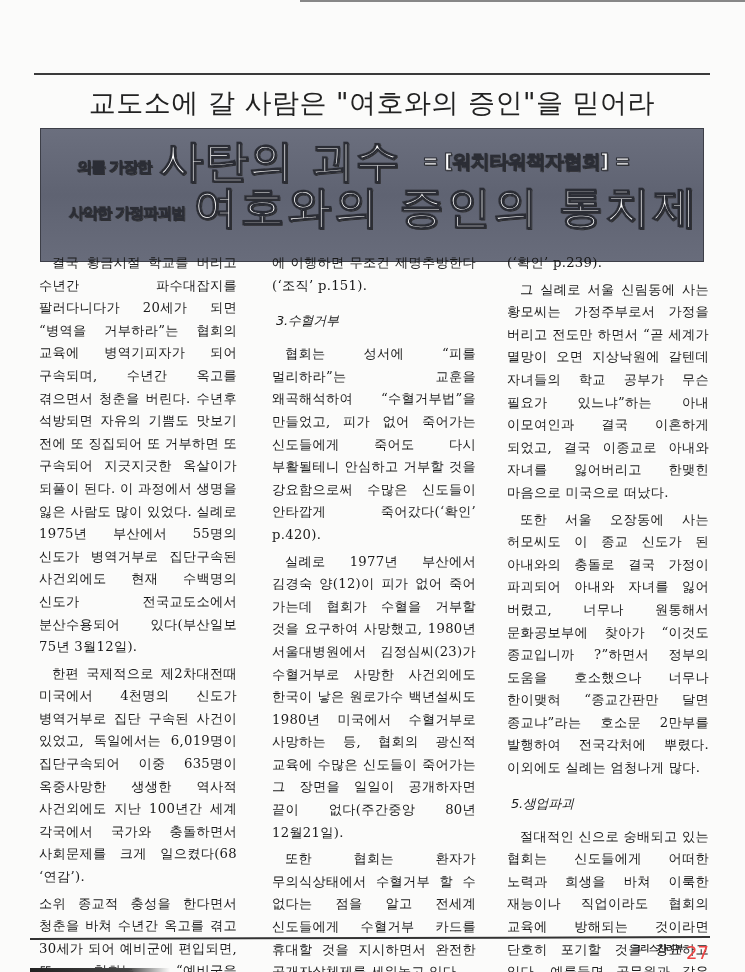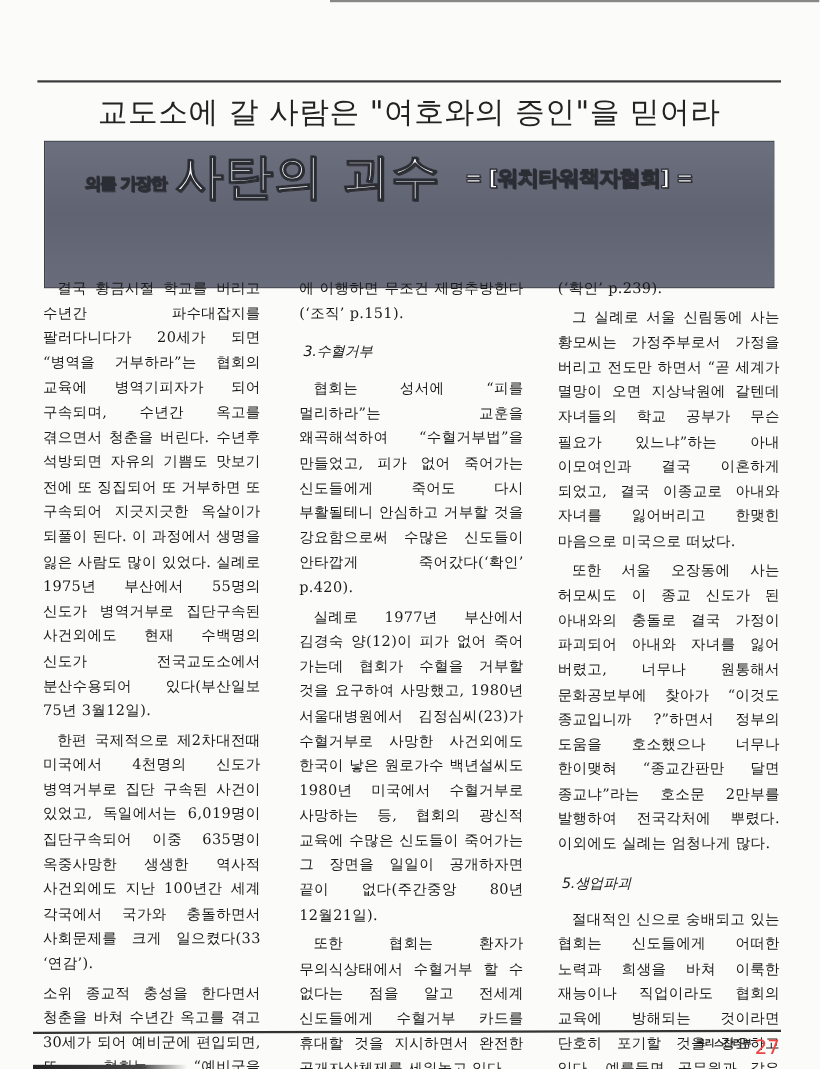--- a/index.html
+++ b/index.html
@@ -87,25 +87,29 @@
 <div class="head-rule"></div>
 
 <div class="kicker">교도소에 갈 사람은 "여호와의 증인"을 믿어라</div>
 
 <div class="banner">
   <div class="banner-row r1">
     <span class="outline b-small">의를 가장한</span>
     <span class="outline b-big">사탄의 괴수</span>
     <span class="outline b-mid">= [워치타워책자협회] =</span>
   </div>
+  <div class="banner-row r2">
+    <span class="outline b-small">사악한 가정파괴범</span>
+    <span class="outline b-big2">여호와의 증인의 통치제</span>
+  </div>
 </div>
 
 <div class="col col1">
   <p class="ind">결국 황금시절 학교를 버리고 수년간 파수대잡지를 팔러다니다가 20세가 되면 “병역을 거부하라”는 협회의 교육에 병역기피자가 되어 구속되며, 수년간 옥고를 겪으면서 청춘을 버린다. 수년후 석방되면 자유의 기쁨도 맛보기 전에 또 징집되어 또 거부하면 또 구속되어 지긋지긋한 옥살이가 되풀이 된다. 이 과정에서 생명을 잃은 사람도 많이 있었다. 실례로 1975년 부산에서 55명의 신도가 병역거부로 집단구속된 사건외에도 현재 수백명의 신도가 전국교도소에서 분산수용되어 있다(부산일보 75년 3월12일).</p>
-  <p class="ind">한편 국제적으로 제2차대전때 미국에서 4천명의 신도가 병역거부로 집단 구속된 사건이 있었고, 독일에서는 6,019명이 집단구속되어 이중 635명이 옥중사망한 생생한 역사적 사건외에도 지난 100년간 세계 각국에서 국가와 충돌하면서 사회문제를 크게 일으켰다(33 ‘연감’).</p>
+  <p class="ind">한편 국제적으로 제2차대전때 미국에서 4천명의 신도가 병역거부로 집단 구속된 사건이 있었고, 독일에서는 6,019명이 집단구속되어 이중 635명이 옥중사망한 생생한 역사적 사건외에도 지난 100년간 세계 각국에서 국가와 충돌하면서 사회문제를 크게 일으켰다(68 ‘연감’).</p>
   <p>소위 종교적 충성을 한다면서 청춘을 바쳐 수년간 옥고를 겪고 30세가 되어 예비군에 편입되면, 또 협회는 “예비군을 거부하라”는 강요에  또 구속되는 신도가 있고, 결혼한 사람은 처와 자녀를 데리고 예비군 기피자로 도피하면서 불안하게 살고있는 실정이다.</p>
 
 </div>
 
 <div class="col col2">
   <p>에 이행하면 무조건 제명추방한다(‘조직’ p.151).</p>
   <h3>3.수혈거부</h3>
   <p class="ind">협회는 성서에 “피를 멀리하라”는 교훈을 왜곡해석하여 “수혈거부법”을 만들었고, 피가 없어 죽어가는 신도들에게 죽어도 다시 부활될테니 안심하고 거부할 것을 강요함으로써 수많은 신도들이 안타깝게 죽어갔다(‘확인’ p.420).</p>
   <p class="ind">실례로 1977년 부산에서 김경숙 양(12)이 피가 없어 죽어 가는데 협회가 수혈을 거부할 것을 요구하여 사망했고, 1980년 서울대병원에서 김정심씨(23)가 수혈거부로 사망한 사건외에도 한국이 낳은 원로가수 백년설씨도 1980년 미국에서 수혈거부로 사망하는 등, 협회의 광신적 교육에 수많은 신도들이 죽어가는 그 장면을 일일이 공개하자면 끝이 없다(주간중앙 80년 12월21일).</p>
   <p class="ind">또한 협회는 환자가 무의식상태에서 수혈거부 할 수 없다는 점을 알고 전세계 신도들에게 수혈거부 카드를 휴대할 것을 지시하면서 완전한 공개자살체제를 세워놓고 있다.</p>

